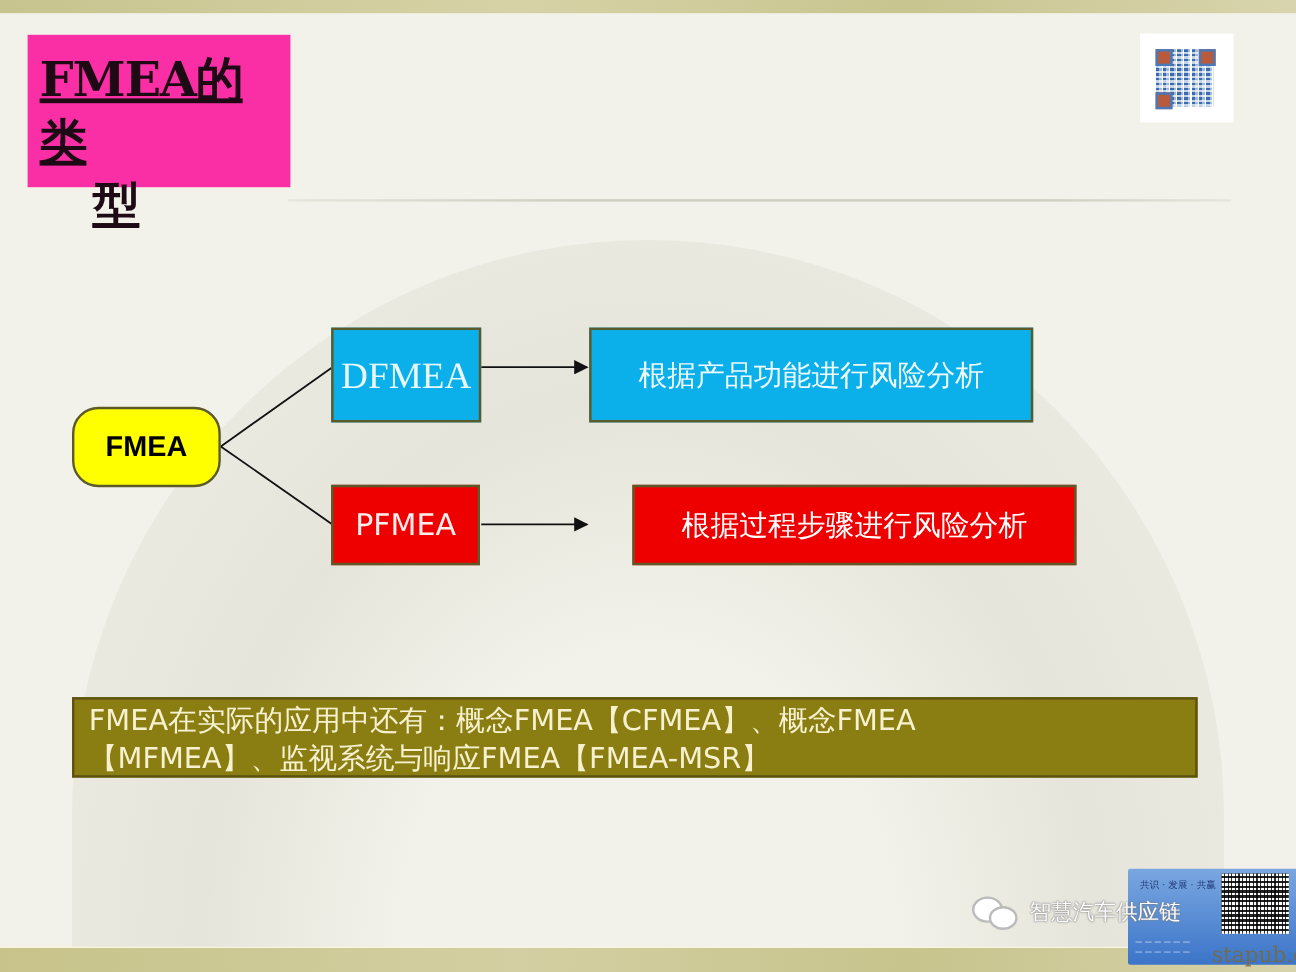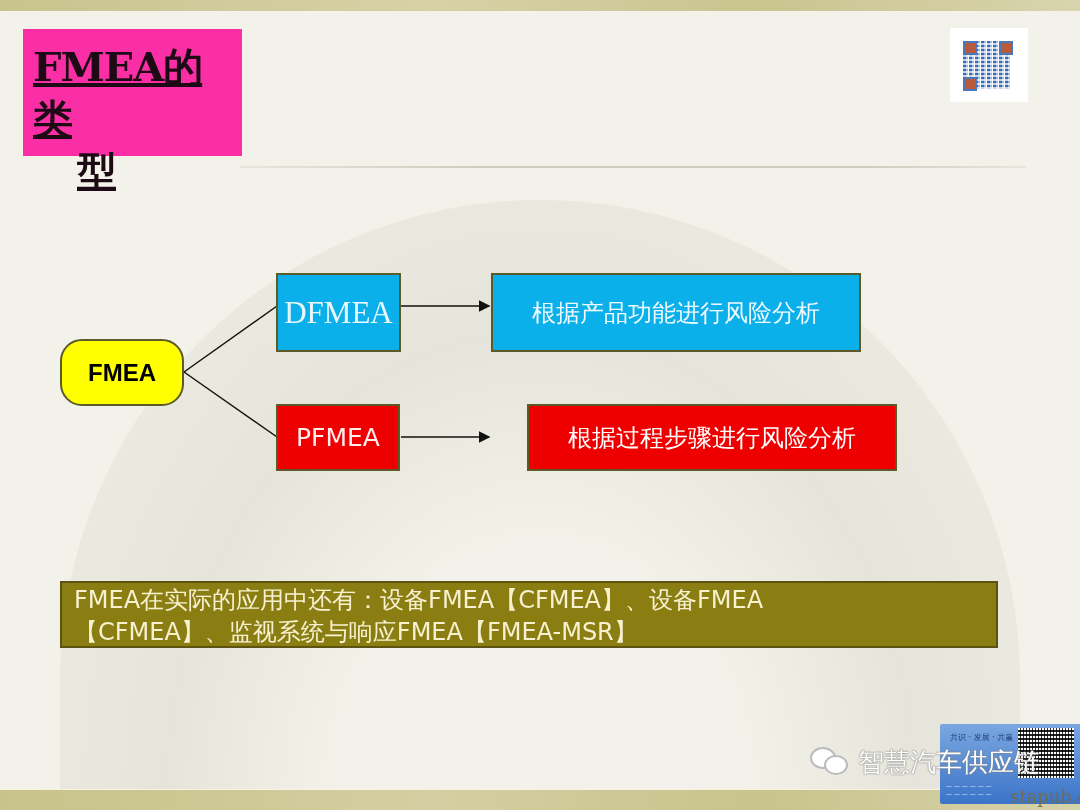--- a/index.html
+++ b/index.html
@@ -36,22 +36,22 @@
   .pfmea { left:276px; top:404px; width:124px; height:67px; background:#ee0000;
            font-size:25px; color:#ffecec; }
   .d-desc { left:491px; top:273px; width:370px; height:79px; background:#0bb0ea;
             font-size:24px; color:#eefaff; }
   .p-desc { left:491px; top:404px; width:370px; height:67px; background:#ee0000;
             font-size:24px; color:#ffffff;margin-left:36px; }
   .connectors { position:absolute; left:0; top:0; width:1080px; height:810px; pointer-events:none; }
   .note { position:absolute; left:60px; top:581px; width:938px; height:67px; box-sizing:border-box;
           background:#8a7d12; border:2px solid #5c5310; color:#f7f1d0;
           font-size:24px; line-height:32px; padding:1px 0 0 12px; }
-  .watermark { position:absolute; left:810px; top:745px; display:flex; align-items:flex-start; gap:8px;
-               color:#ffffff; font-size:26px; text-shadow:0 0 2px #888, 0 0 1px #666; z-index:3; }
+  .watermark { position:absolute; left:810px; top:745px; display:flex; align-items:center; gap:8px;
+               color:#ffffff; font-size:18px; text-shadow:0 0 2px #888, 0 0 1px #666; z-index:3; }
   .wechat-icon { width:40px; height:30px; position:relative; }
   .wechat-icon span { position:absolute; background:#fff; border:2px solid #bbb; border-radius:50%; }
   .card { position:absolute; left:940px; top:724px; width:148px; height:80px;
           background:linear-gradient(180deg,#7aa7e0,#3b74c8); border-radius:2px; z-index:2; }
   .card-slogan { position:absolute; left:10px; top:8px; font-size:8px; color:#233e7a; }
   .card-qr { position:absolute; left:78px; top:4px; width:56px; height:50px; background:
              repeating-linear-gradient(0deg, #fff 0 2px, #222 2px 4px),
              repeating-linear-gradient(90deg, #fff 0 2px, #333 2px 3px); background-blend-mode:multiply; }
   .card-line { position:absolute; left:6px; font-size:6px; color:#e6eeff; }
   .site { position:absolute; left:1010px; top:786px; font-family:"DejaVu Serif",serif; font-size:18px;
@@ -101,22 +101,22 @@
   <span>PFMEA</span>
 </div>
 <div class="box d-desc">
   <span>根据产品功能进行风险分析</span>
 </div>
 <div class="box p-desc">
   <span>根据过程步骤进行风险分析</span>
 </div>
 
 <div class="note">
-  <div>FMEA在实际的应用中还有：设备FMEA【CFMEA】、设备FMEA</div>
-  <div>【CFMEA】、监视系统与响应FMEA【FMEA-MSR】</div>
+  <div>FMEA在实际的应用中还有：概念FMEA【CFMEA】、概念FMEA</div>
+  <div>【MFMEA】、监视系统与响应FMEA【FMEA-MSR】</div>
 </div>
 
 <div class="card">
   <div class="card-slogan">共识 · 发展 · 共赢</div>
   <div class="card-qr"></div>
   <div class="card-line" style="top:58px;">— — — — — —</div>
   <div class="card-line" style="top:66px;">— — — — — —</div>
 </div>
 
 <div class="watermark">

